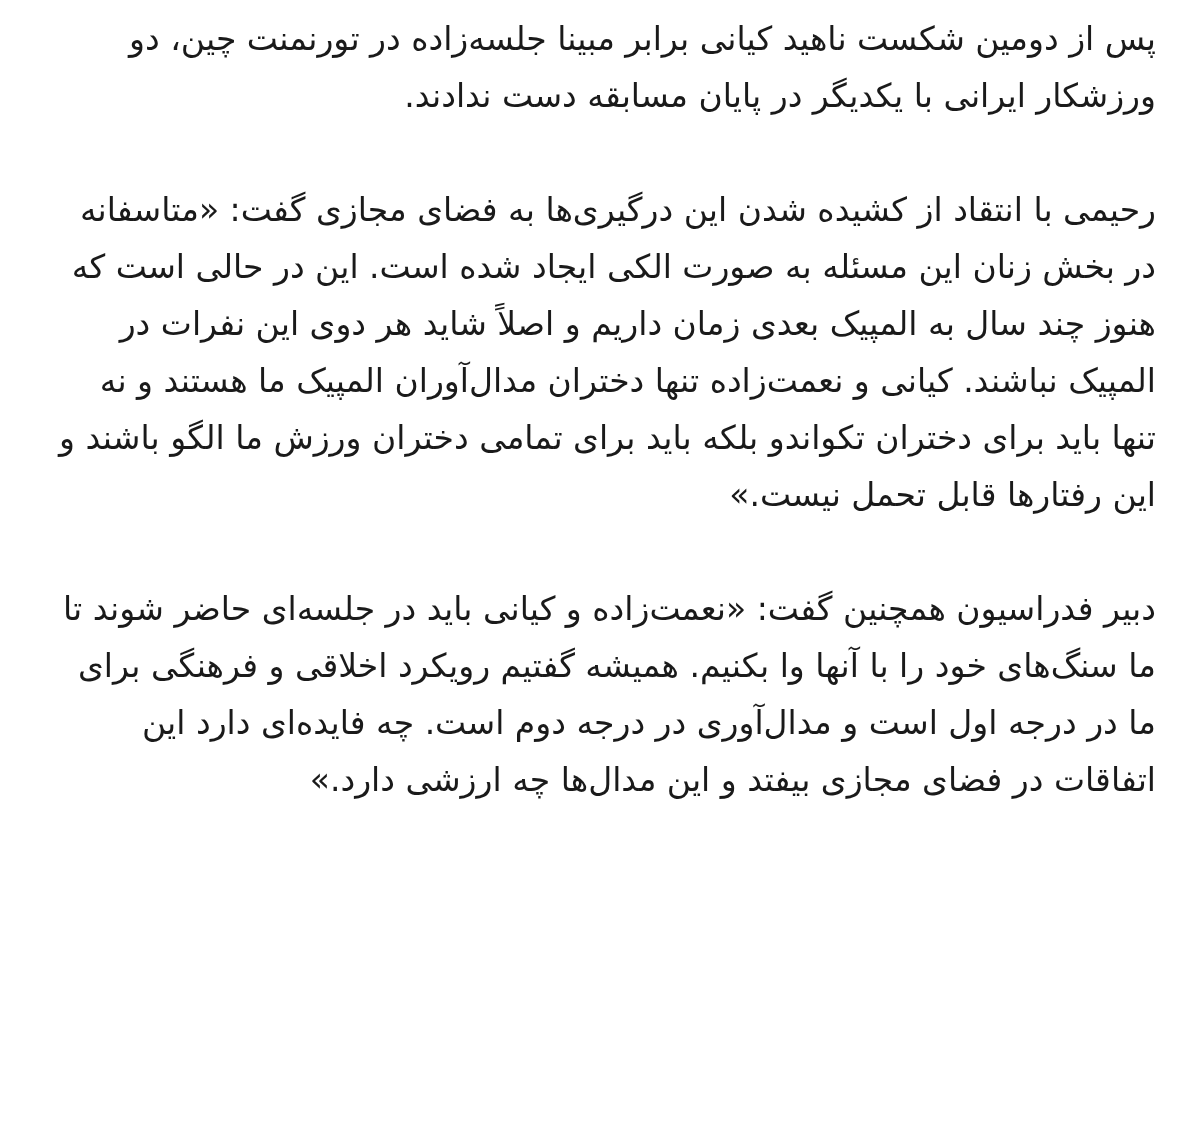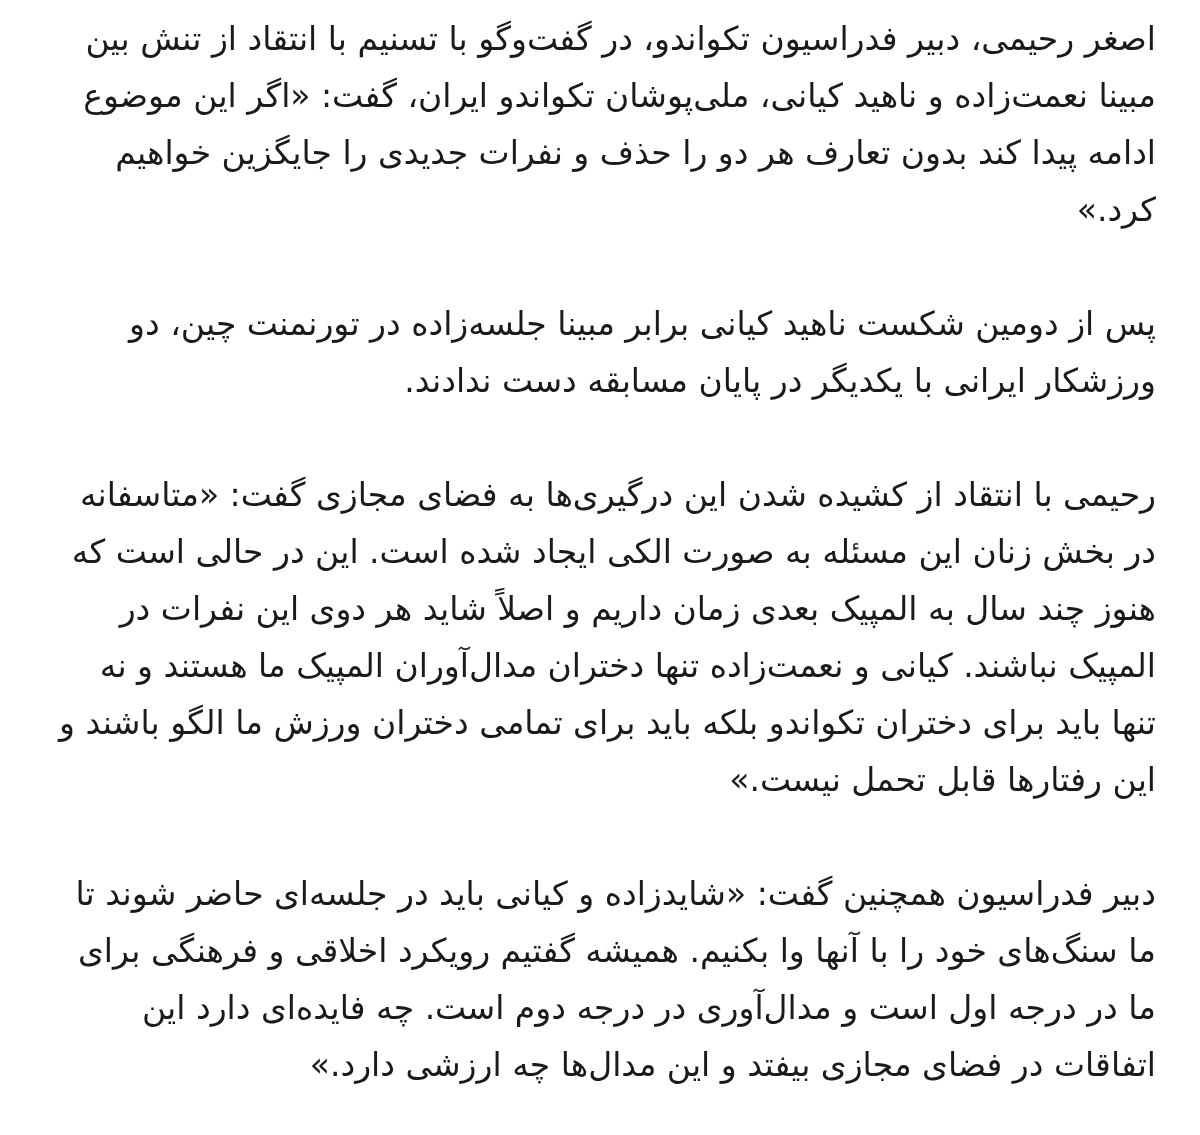--- a/index.html
+++ b/index.html
@@ -30,17 +30,16 @@
       padding: 0;
     }
     .para:last-child {
       margin-bottom: 0;
     }
   </style>
 </head>
 <body>
 
 <div class="article">
-  <p class="para">اصغر رحیمی، دبیر فدراسیون تکواندو، در گفت‌وگو با تسنیم با انتقاد از تنش بین مبینا نعمت‌زاده و ناهید کیانی، ملی‌پوشان تکواندو ایران، گفت: «اگر این موضوع ادامه پیدا کند بدون تعارف هر دو را حذف و نفرات جدیدی را جایگزین خواهیم کرد.»</p>
   <p class="para">پس از دومین شکست ناهید کیانی برابر مبینا جلسه‌زاده در تورنمنت چین، دو ورزشکار ایرانی با یکدیگر در پایان مسابقه دست ندادند.</p>
   <p class="para">رحیمی با انتقاد از کشیده شدن این درگیری‌ها به فضای مجازی گفت: «متاسفانه در بخش زنان این مسئله به صورت الکی ایجاد شده است. این در حالی است که هنوز چند سال به المپیک بعدی زمان داریم و اصلاً شاید هر دوی این نفرات در المپیک نباشند. کیانی و نعمت‌زاده تنها دختران مدال‌آوران المپیک ما هستند و نه تنها باید برای دختران تکواندو بلکه باید برای تمامی دختران ورزش ما الگو باشند و این رفتارها قابل تحمل نیست.»</p>
-  <p class="para">دبیر فدراسیون همچنین گفت: «شاید‌زاده و کیانی باید در جلسه‌ای حاضر شوند تا ما سنگ‌های خود را با آنها وا بکنیم. همیشه گفتیم رویکرد اخلاقی و فرهنگی برای ما در درجه اول است و مدال‌آوری در درجه دوم است. چه فایده‌ای دارد این اتفاقات در فضای مجازی بیفتد و  این مدال‌ها چه ارزشی دارد.»</p>
+  <p class="para">دبیر فدراسیون همچنین گفت: «نعمت‌زاده و کیانی باید در جلسه‌ای حاضر شوند تا ما سنگ‌های خود را با آنها وا بکنیم. همیشه گفتیم رویکرد اخلاقی و فرهنگی برای ما در درجه اول است و مدال‌آوری در درجه دوم است. چه فایده‌ای دارد این اتفاقات در فضای مجازی بیفتد و  این مدال‌ها چه ارزشی دارد.»</p>
 </div>
 
 </body></html>

